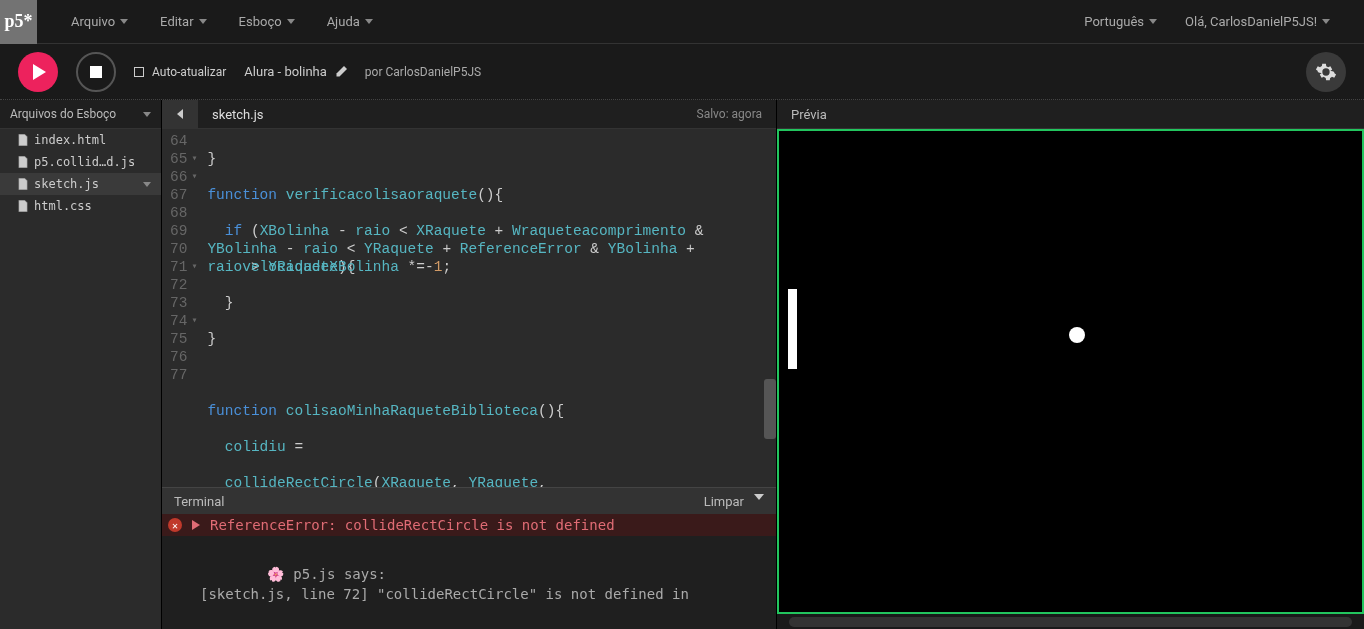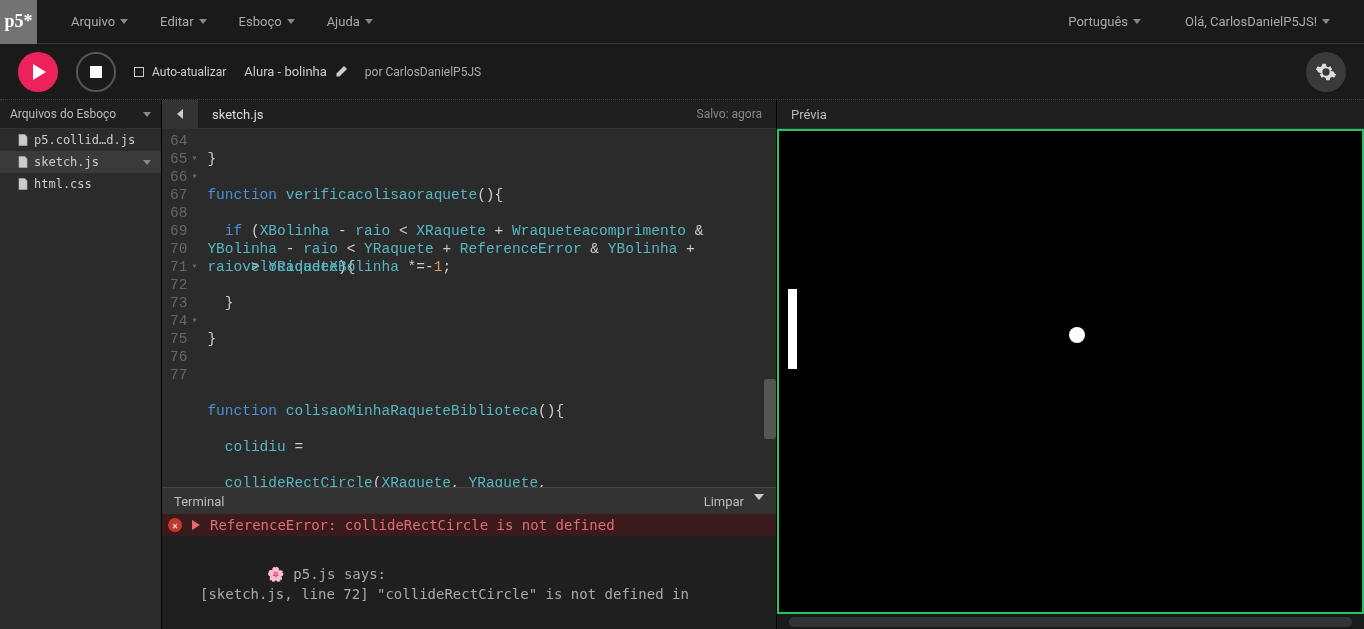--- a/index.html
+++ b/index.html
@@ -49,21 +49,20 @@
   width: 0; height: 0;
   border-left: 4px solid transparent;
   border-right: 4px solid transparent;
   border-top: 5px solid #888;
 }
 .spacer { flex: 1; }
 .right-menu {
   display: flex;
   align-items: center;
   padding-right: 20px;
-  gap: 16px;
 }
 .toolbar {
   height: 56px;
   background: #1a1a1a;
   display: flex;
   align-items: center;
   padding: 0 18px;
   gap: 18px;
   border-bottom: 1px dotted #444;
 }
@@ -462,20 +461,26 @@
   </div>
 </div>
 
 <div class="main">
   <div class="sidebar">
     <div class="sidebar-header">
       <span>Arquivos do Esboço</span>
       <span class="tri-down"></span>
     </div>
     <div id="file-list">
+        <div class="file-item">
+          <svg class="file-icon" viewBox="0 0 12 14">
+            <path fill="#ccc" d="M1 0h7l3 3v11H1z" stroke="#888" stroke-width="0.5"></path>
+          </svg>
+          <span>index.html</span>
+        </div>
         <div class="file-item">
           <svg class="file-icon" viewBox="0 0 12 14">
             <path fill="#ccc" d="M1 0h7l3 3v11H1z" stroke="#888" stroke-width="0.5"></path>
           </svg>
           <span>p5.collid…d.js</span>
         </div>
         <div class="file-item active">
           <svg class="file-icon" viewBox="0 0 12 14">
             <path fill="#ccc" d="M1 0h7l3 3v11H1z" stroke="#888" stroke-width="0.5"></path>
           </svg>

